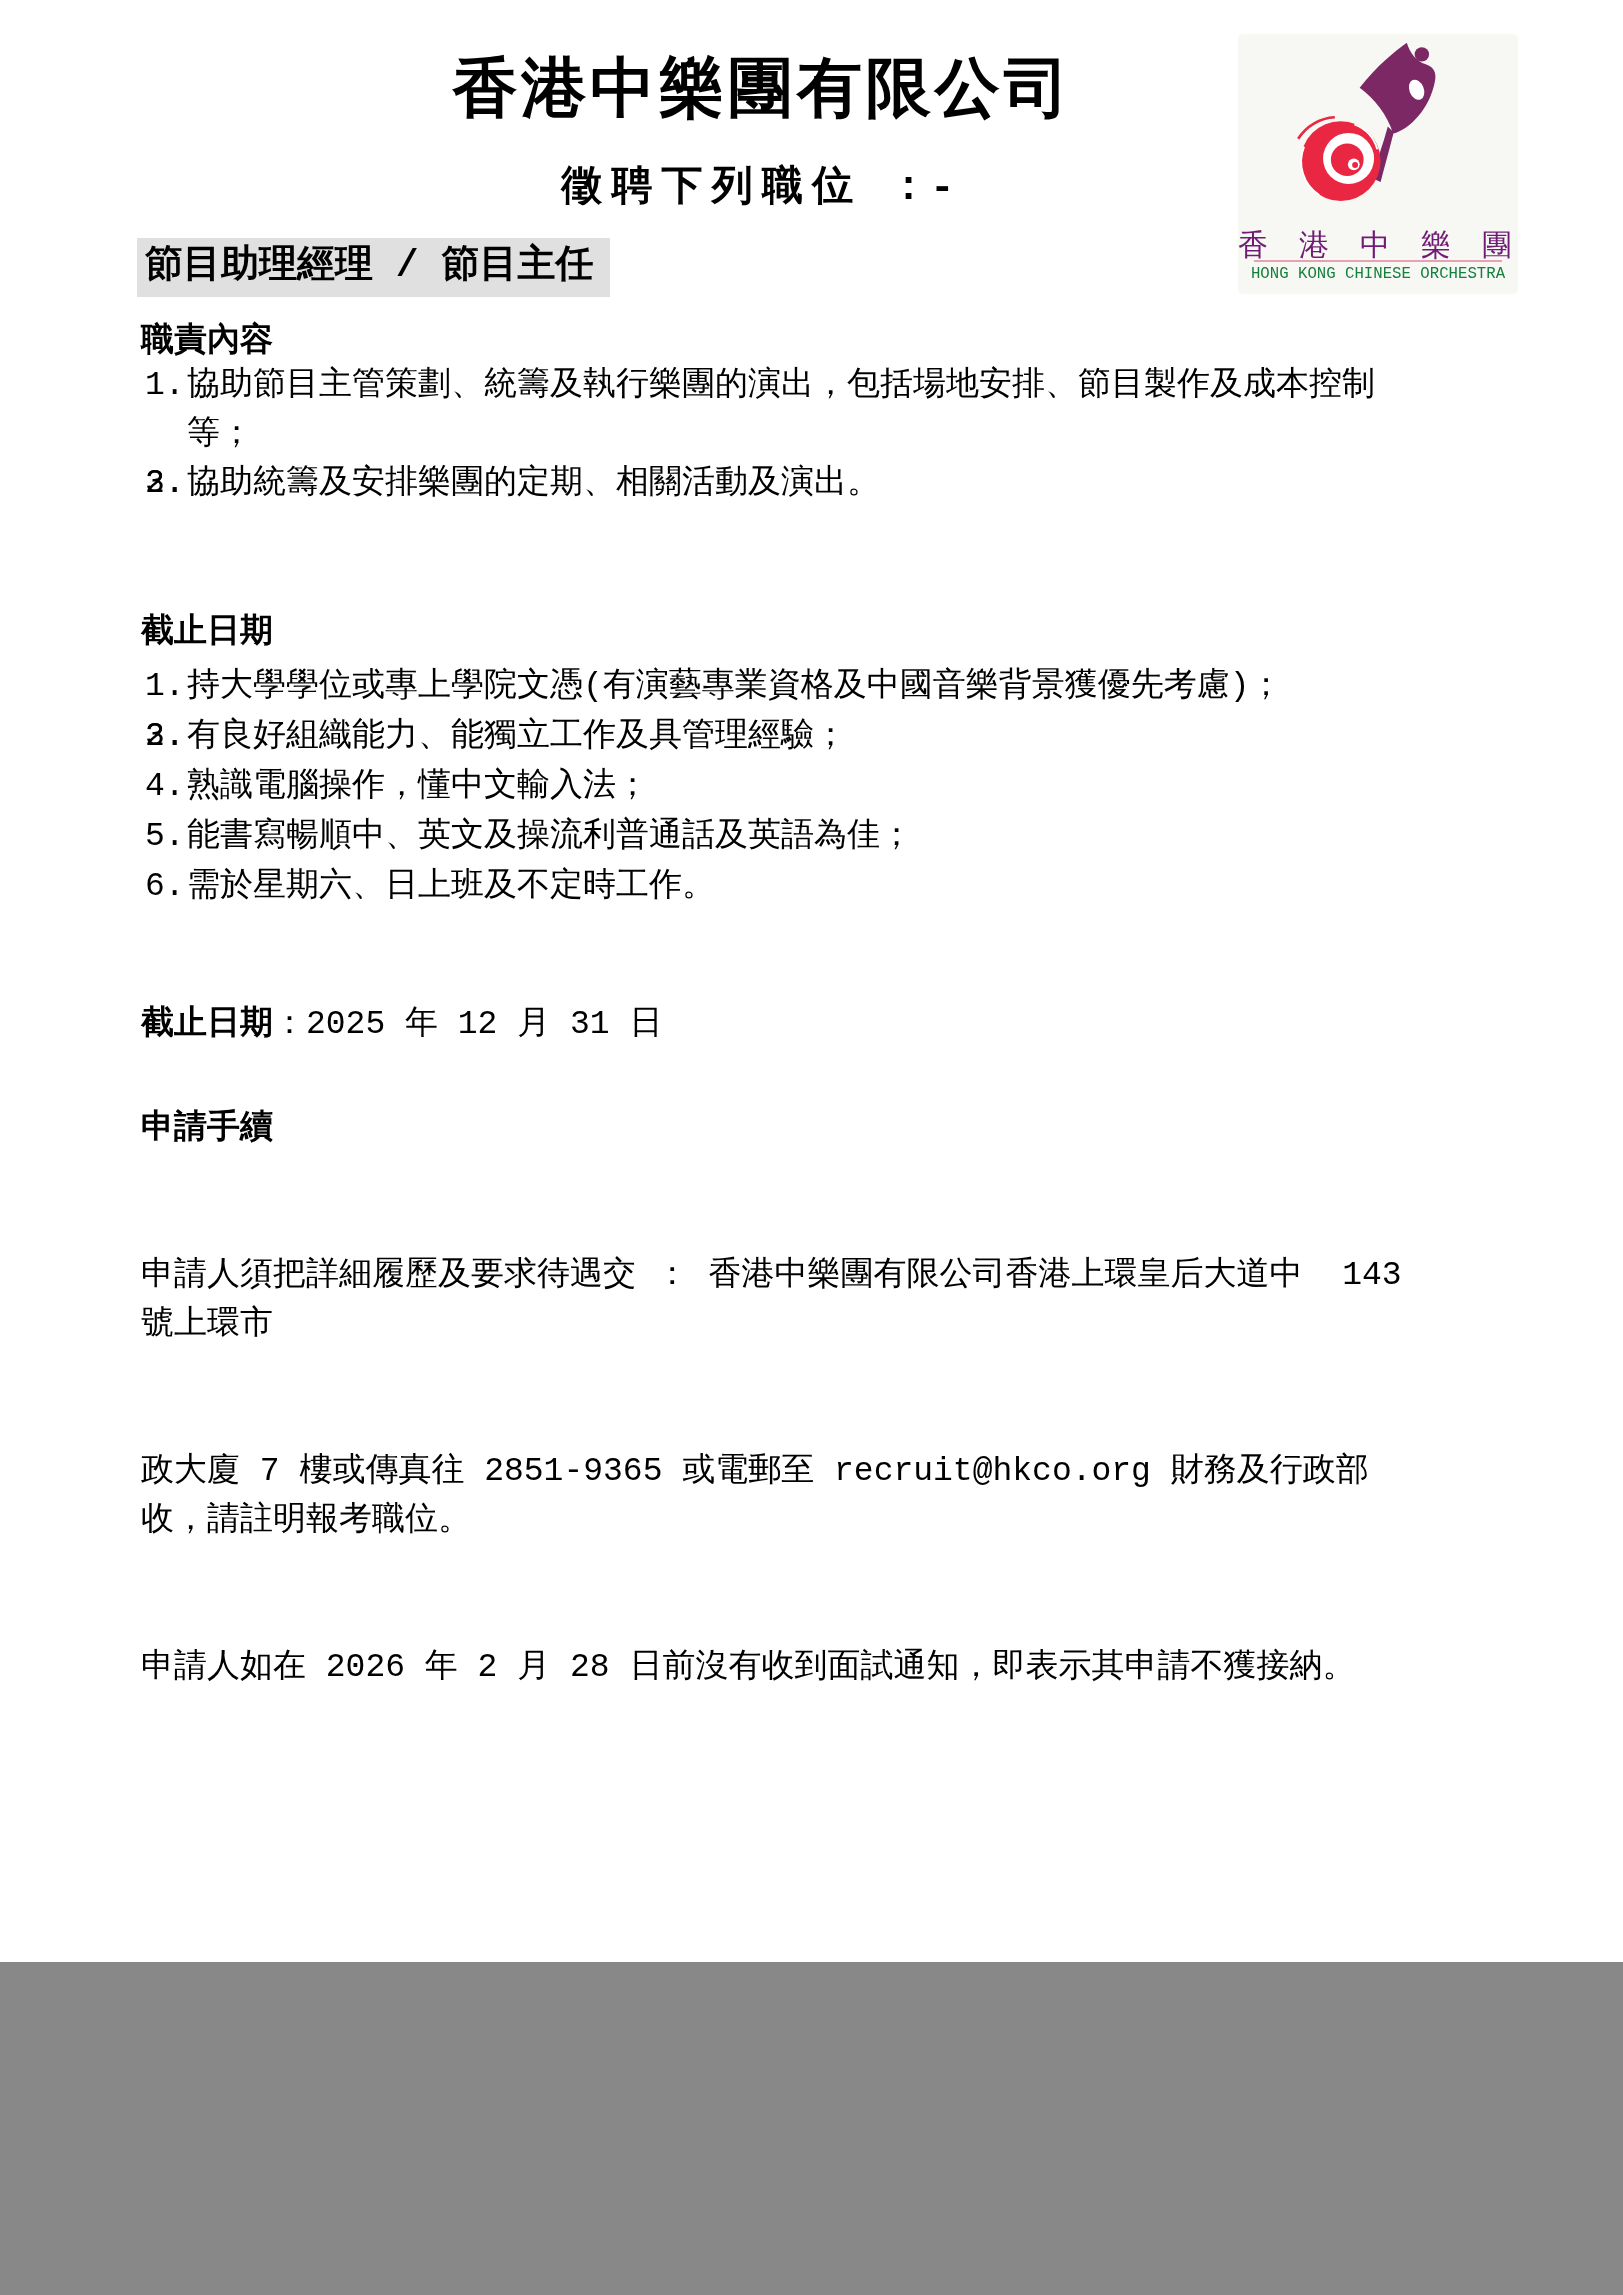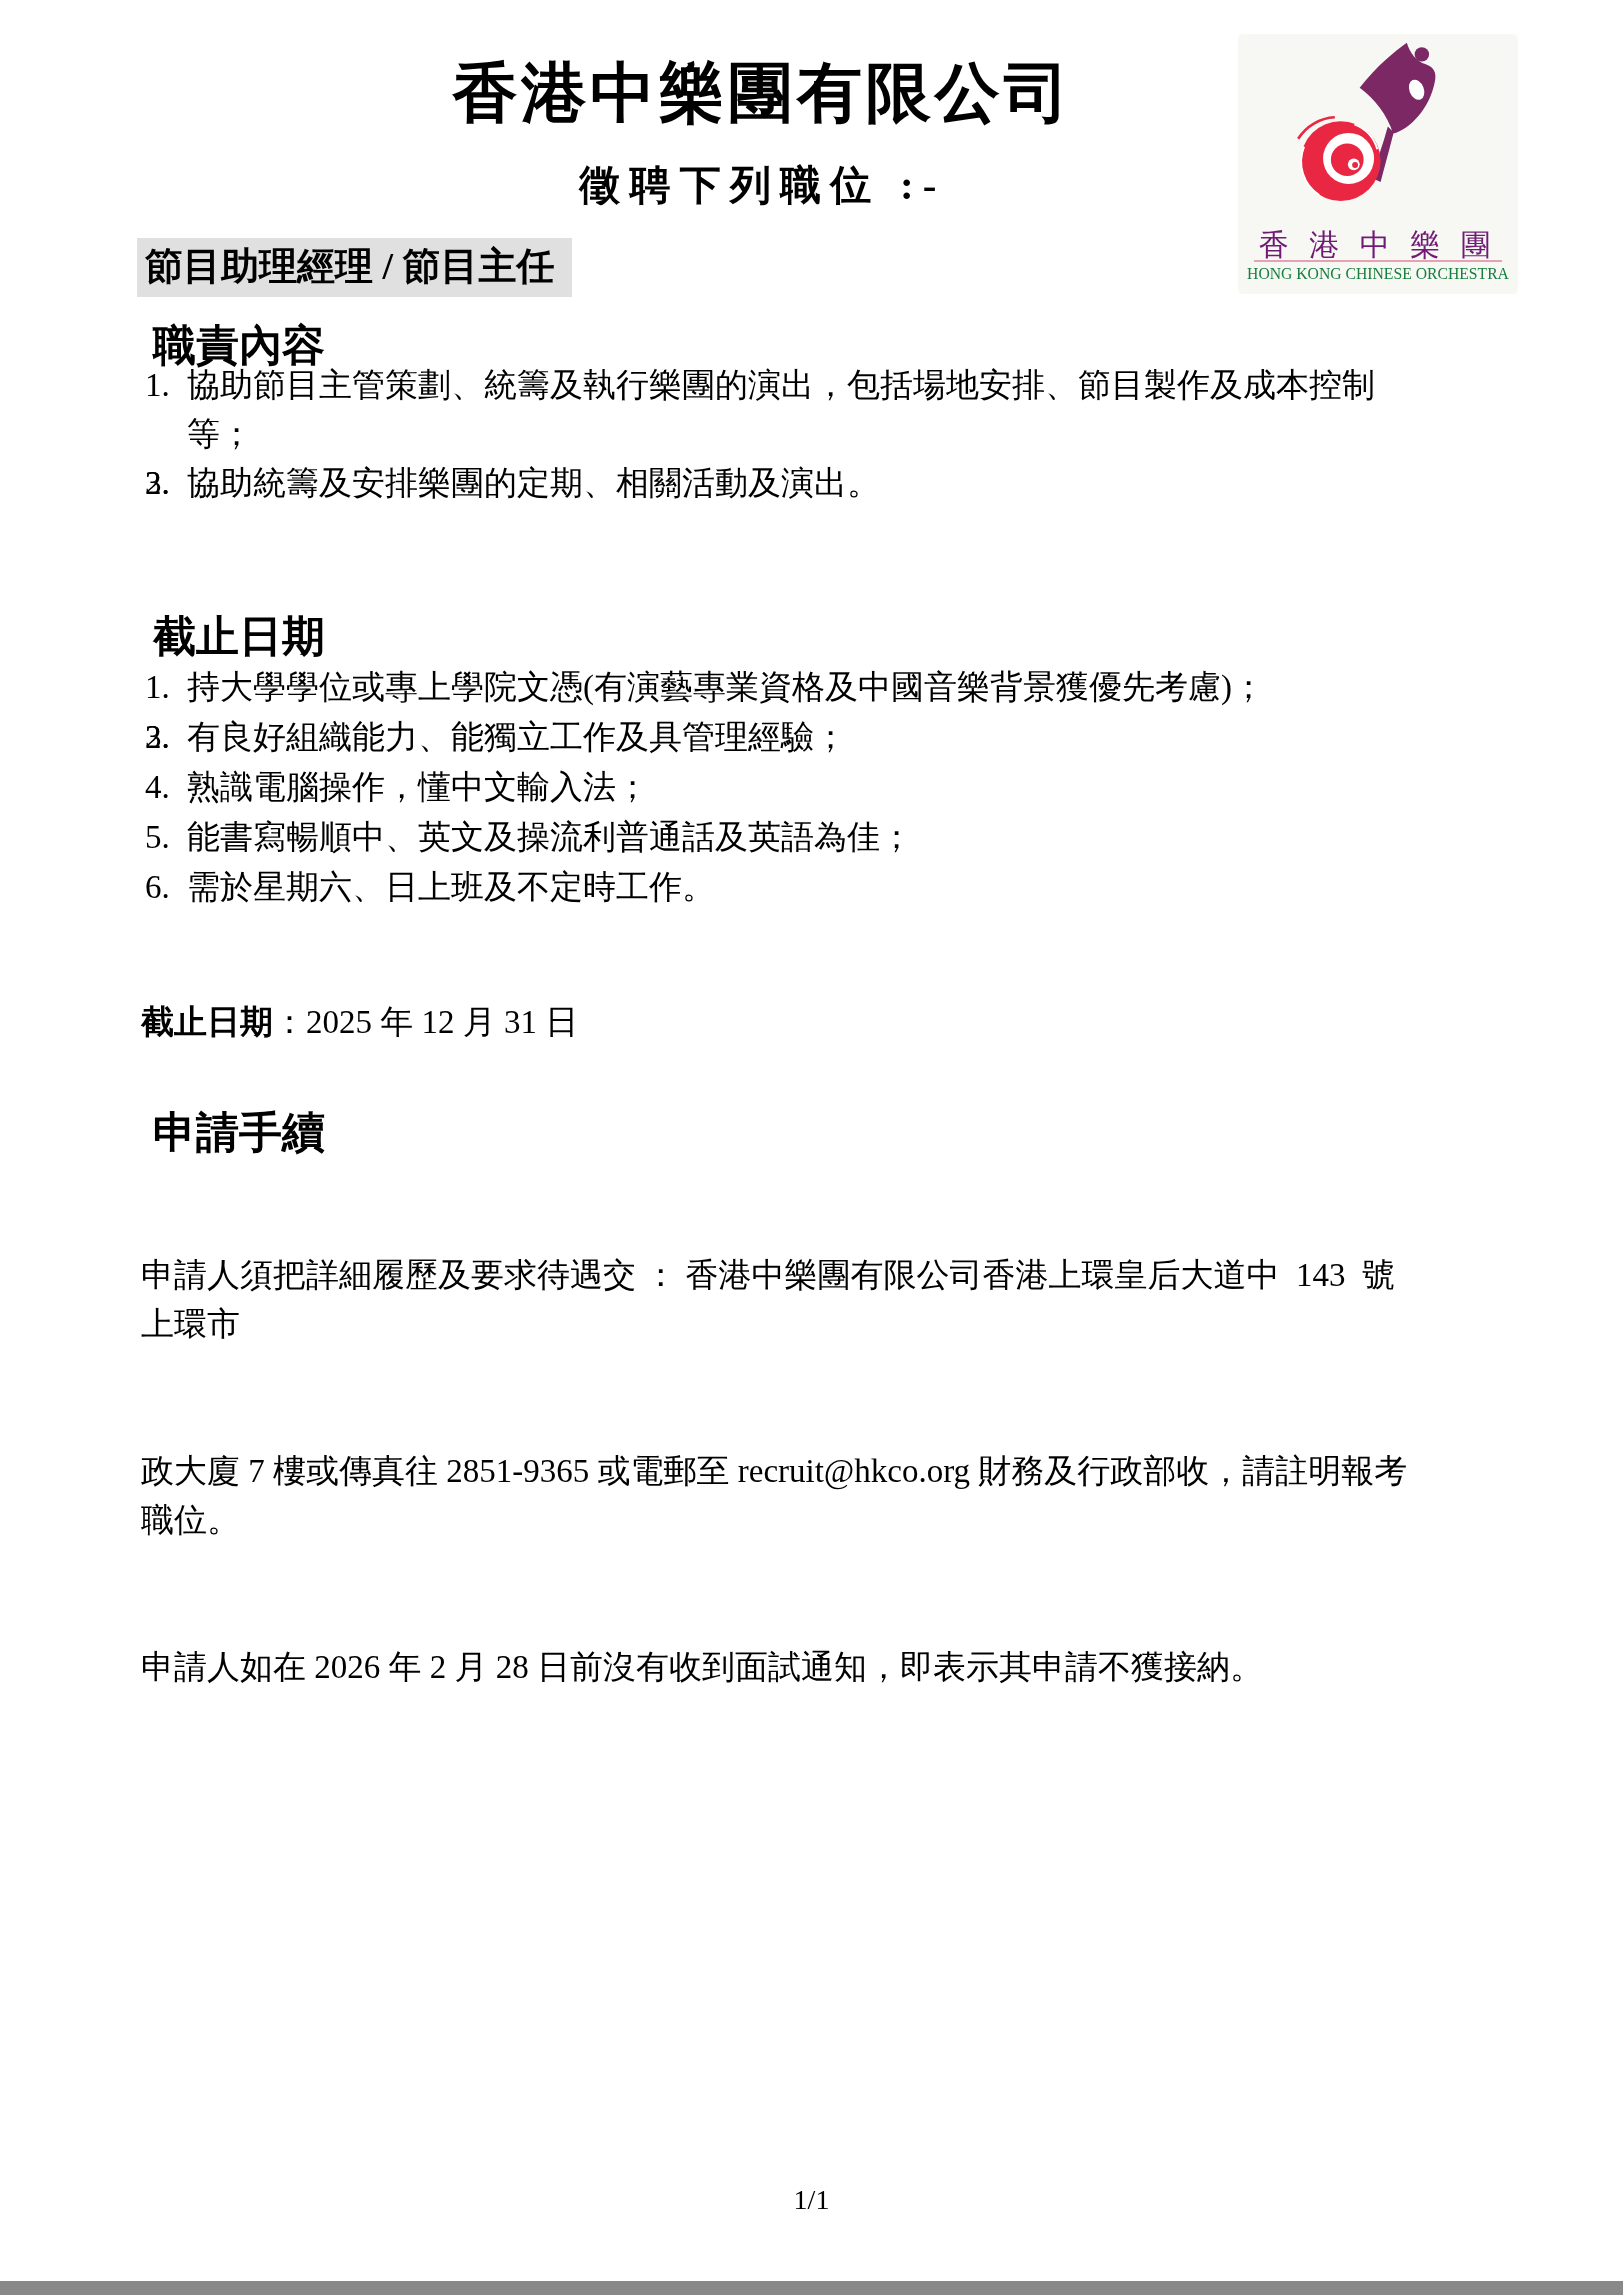--- a/index.html
+++ b/index.html
@@ -1,22 +1,22 @@
 <!DOCTYPE html>
 <html style="font-size:10.5px"><head>
 <meta charset="utf-8">
 <style>
   * { margin: 0; padding: 0; box-sizing: border-box; }
   html, body { background: #888; }
   .page {
     position: relative;
     width: 1623px;
-    height: 2281px;
+    height: 1962px;
     background: #ffffff;
-    font-family: Liberation Serif, serif;
+    font-family: Liberation Mono, monospace;
     color: #000;
     overflow: hidden;
     margin: 0 auto;
   }
   .content {
     position: absolute;
     left: 141px;
     top: 0;
     width: 1243px;
     height: 100%;
@@ -46,22 +46,22 @@
     display: inline-block;
     background: #e0e0e0;
     font-size: 38px;
     font-weight: 700;
     line-height: 1.0;
     padding: 9.2px 17px 11.8px 7.9px;
     white-space: nowrap;
   }
   .sec-heading {
     position: absolute;
-    left: 12px;
-    font-size: 43px;
+    left: 0;
+    font-size: 33px;
     font-weight: 700;
     white-space: nowrap;
   }
   .num-list {
     position: absolute;
     left: 0;
     width: 1249px;
     font-size: 33px;
   }
   .num-list .li {

